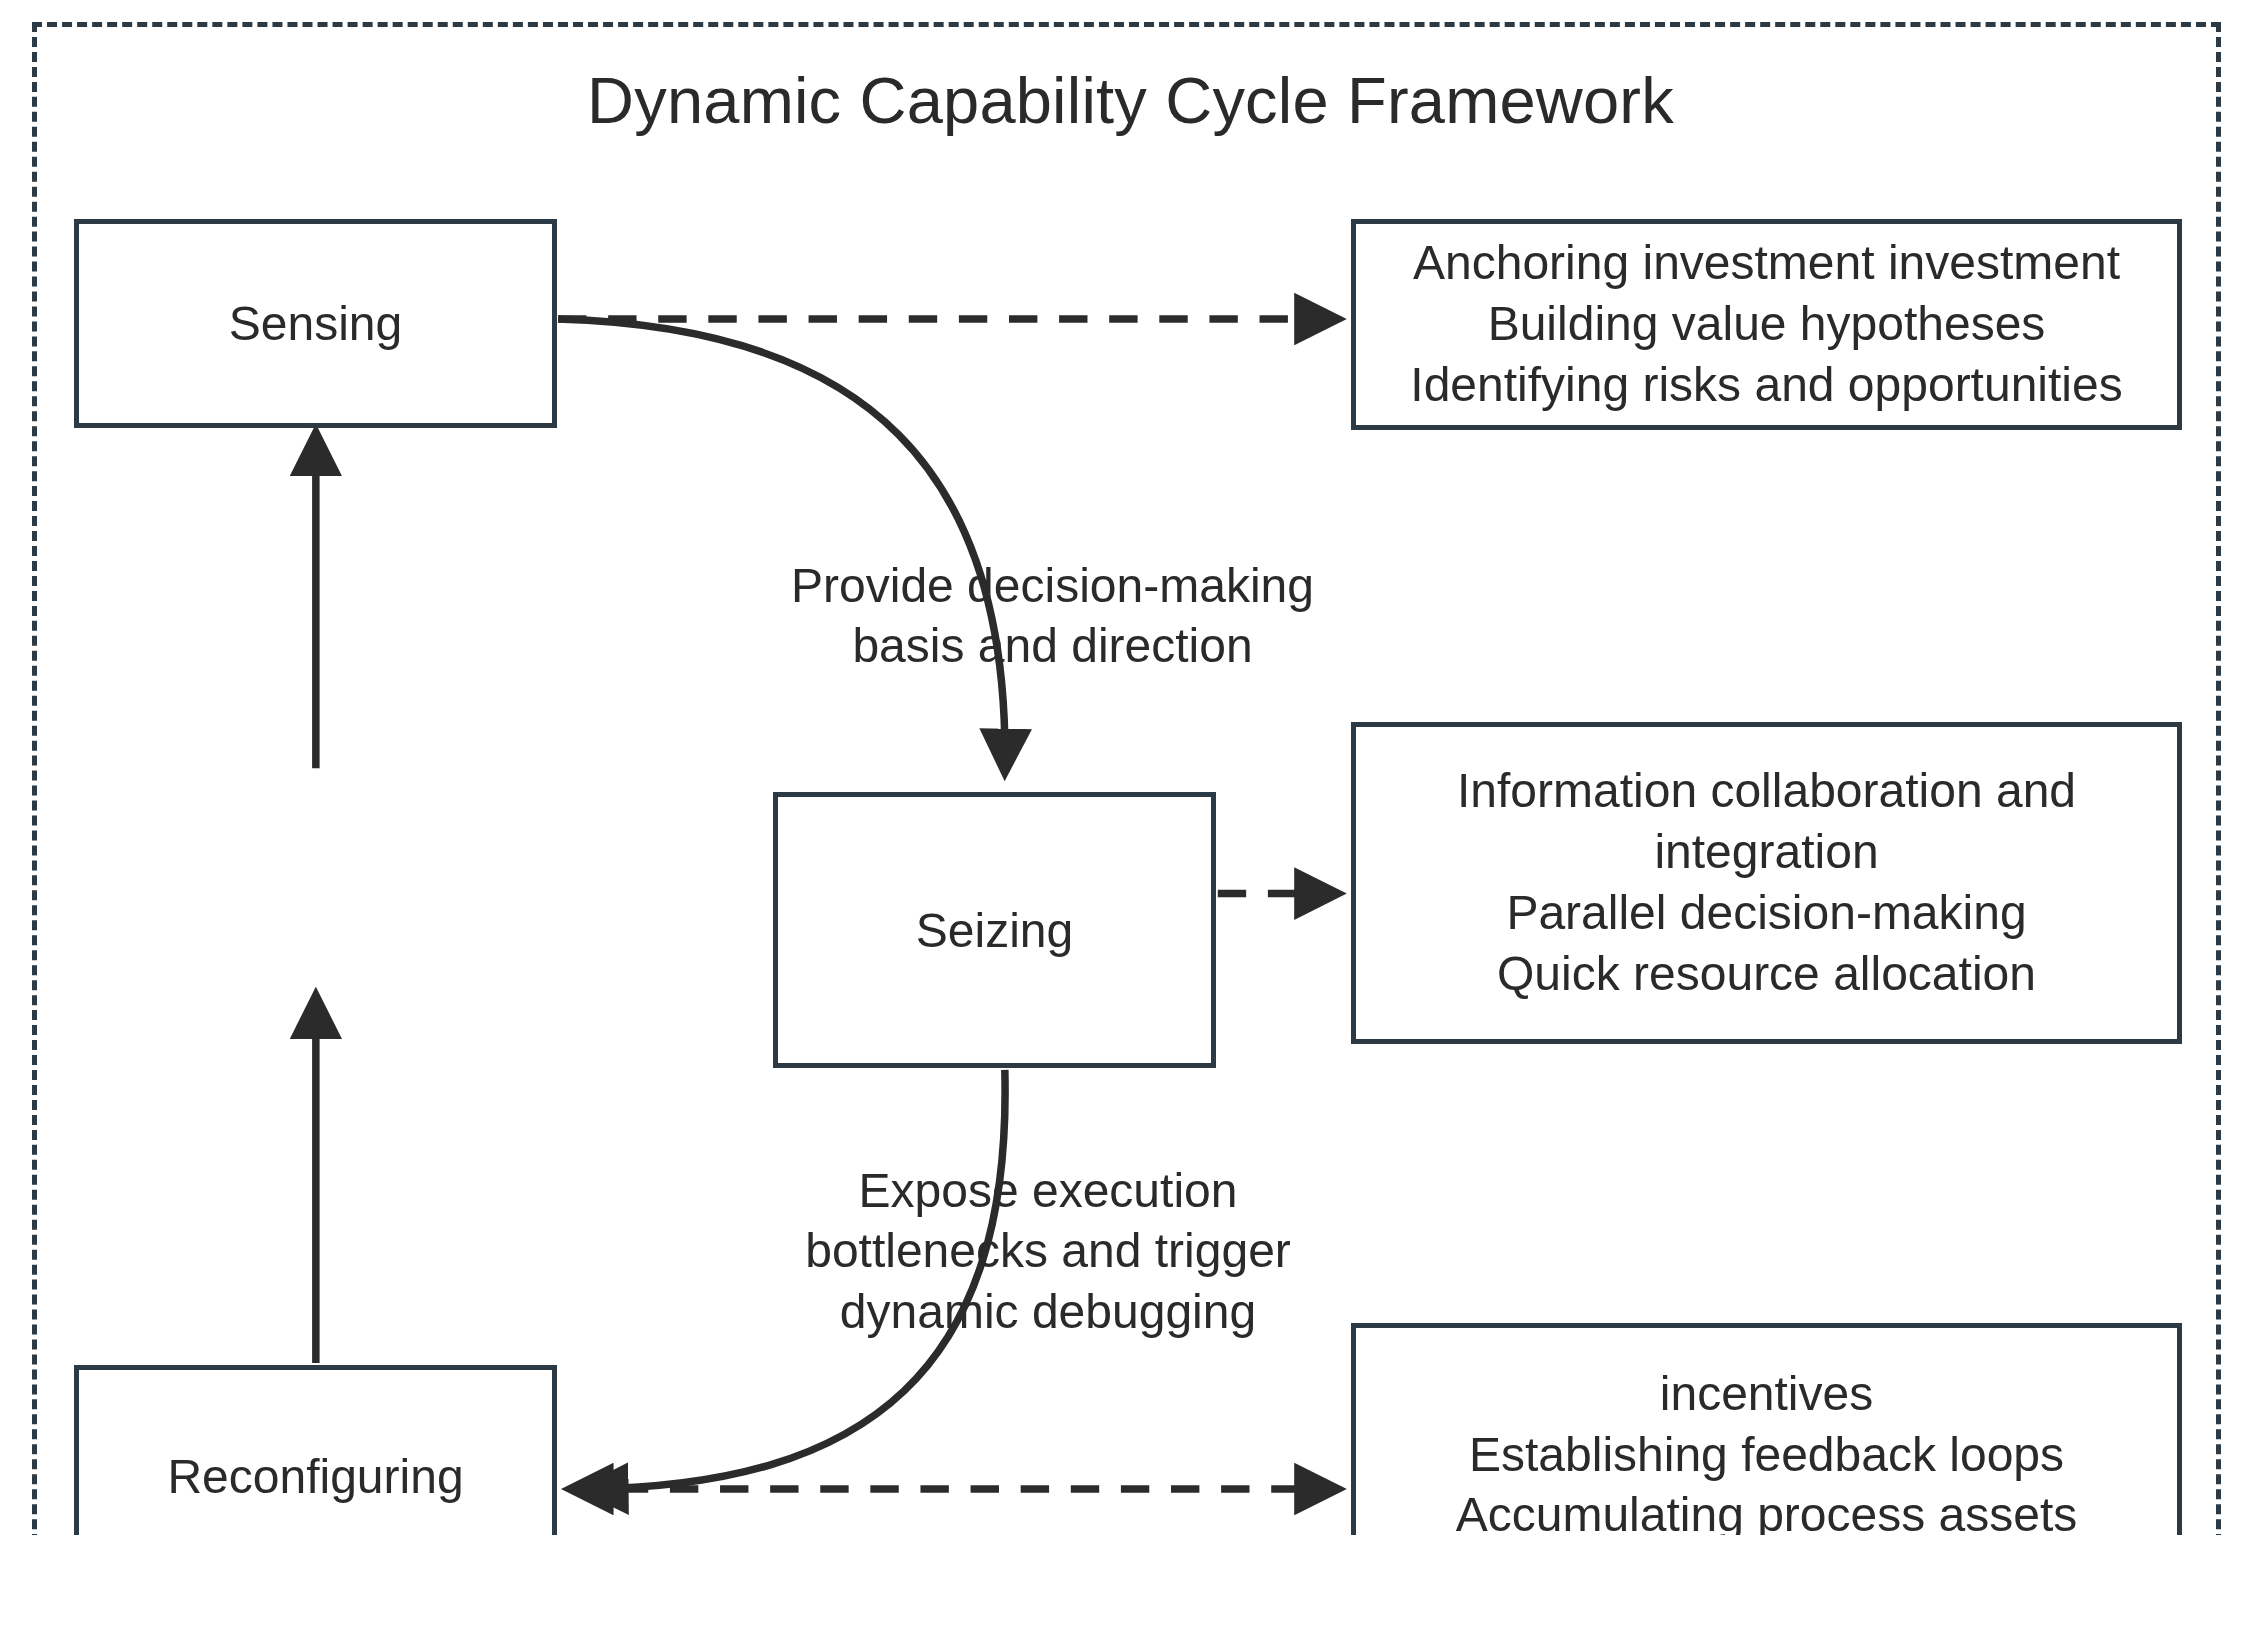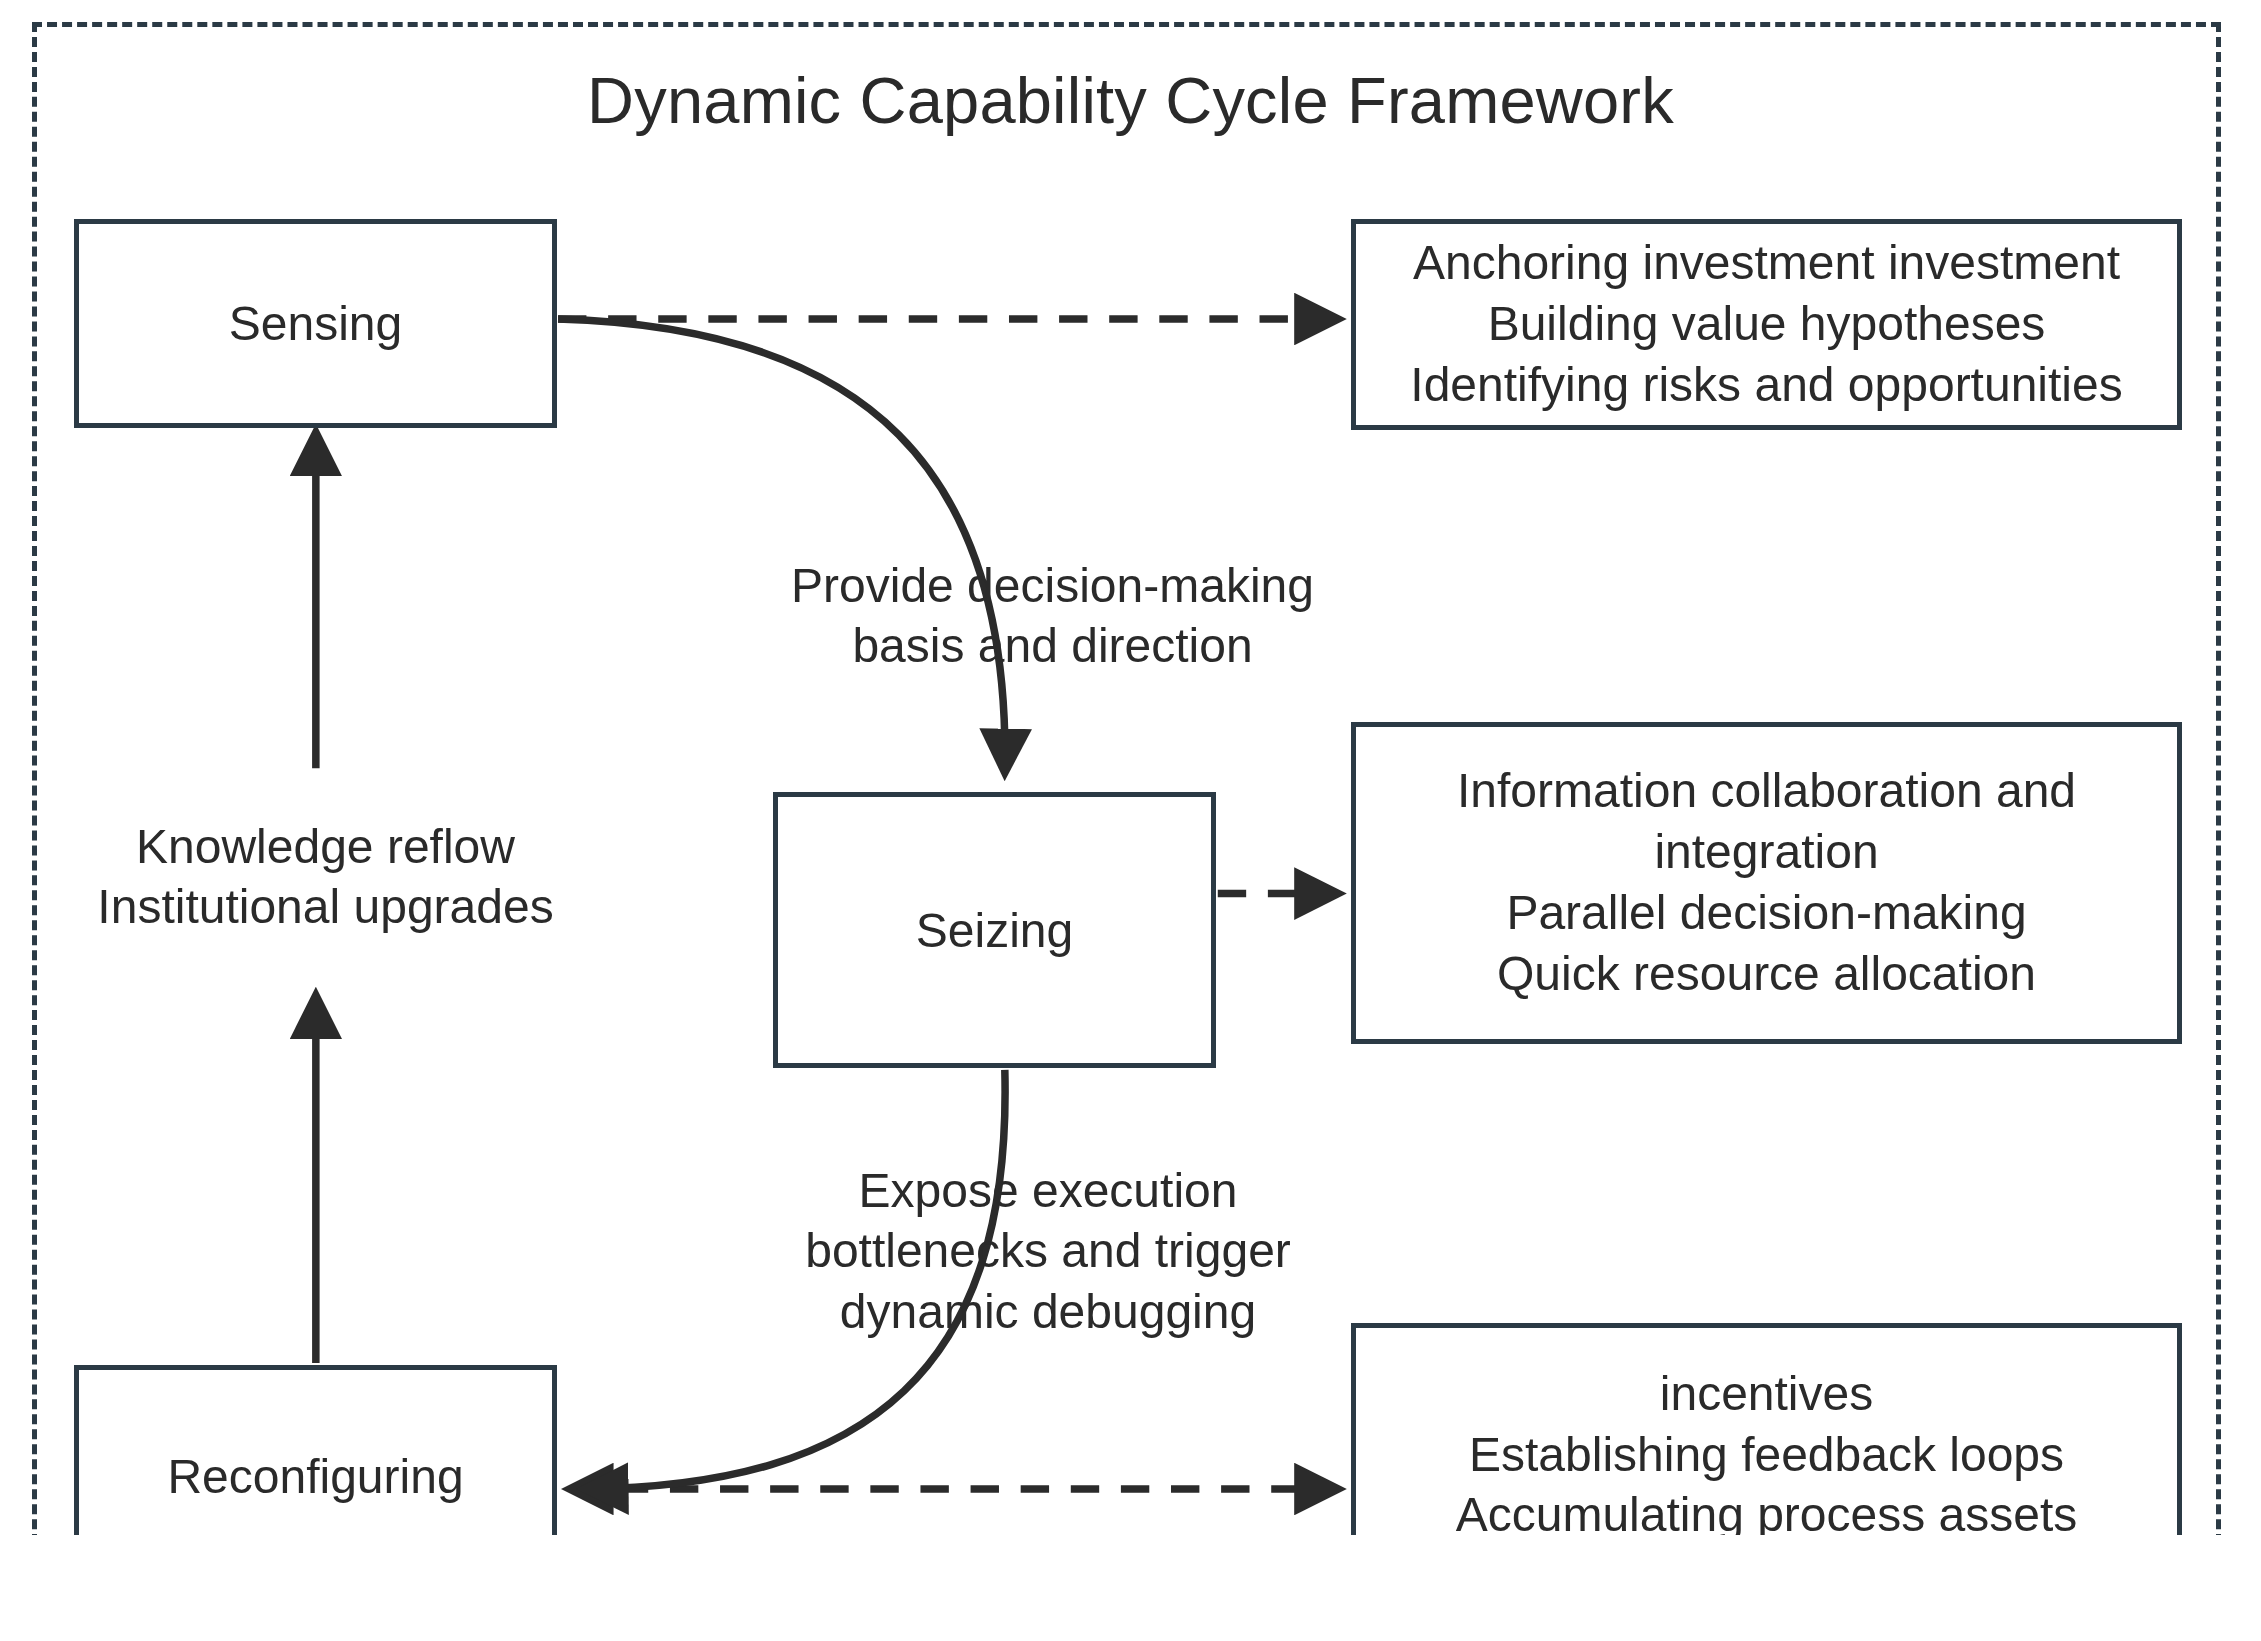--- a/index.html
+++ b/index.html
@@ -167,17 +167,15 @@
     <div class="detail-line">Accumulating process assets</div>
   </div>
 
   <div class="edge-label" id="label-sensing-seizing">Provide decision-making
 basis and direction</div>
 
   <div class="edge-label" id="label-seizing-reconfig">Expose execution
 bottlenecks and trigger
 dynamic debugging</div>
 
-  <div class="edge-label" id="label-reconfig-sensing">Knowledge reflow
-Institutional upgrades</div>
 
 </div>
 
 
 </body></html>

